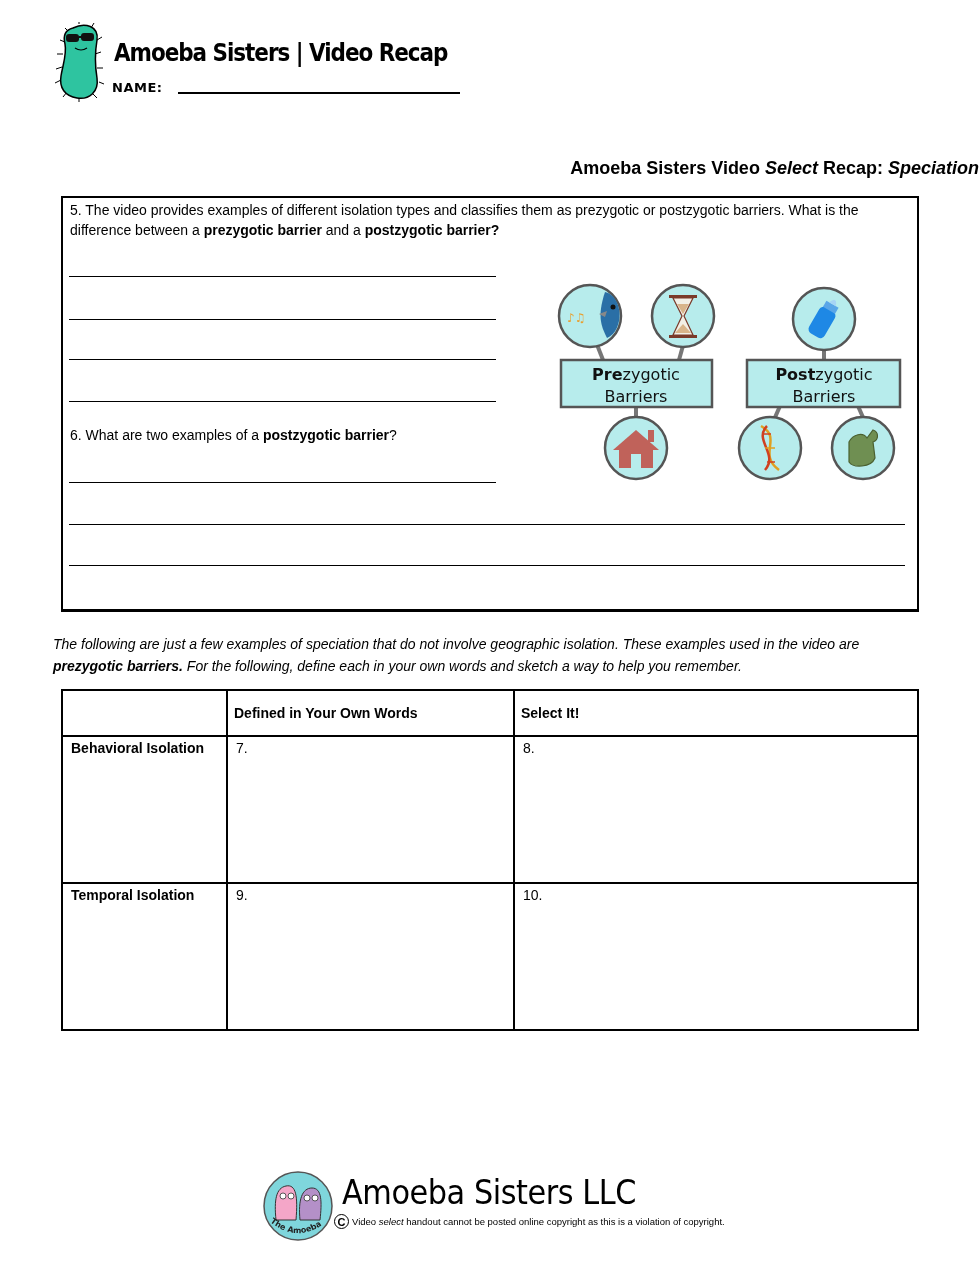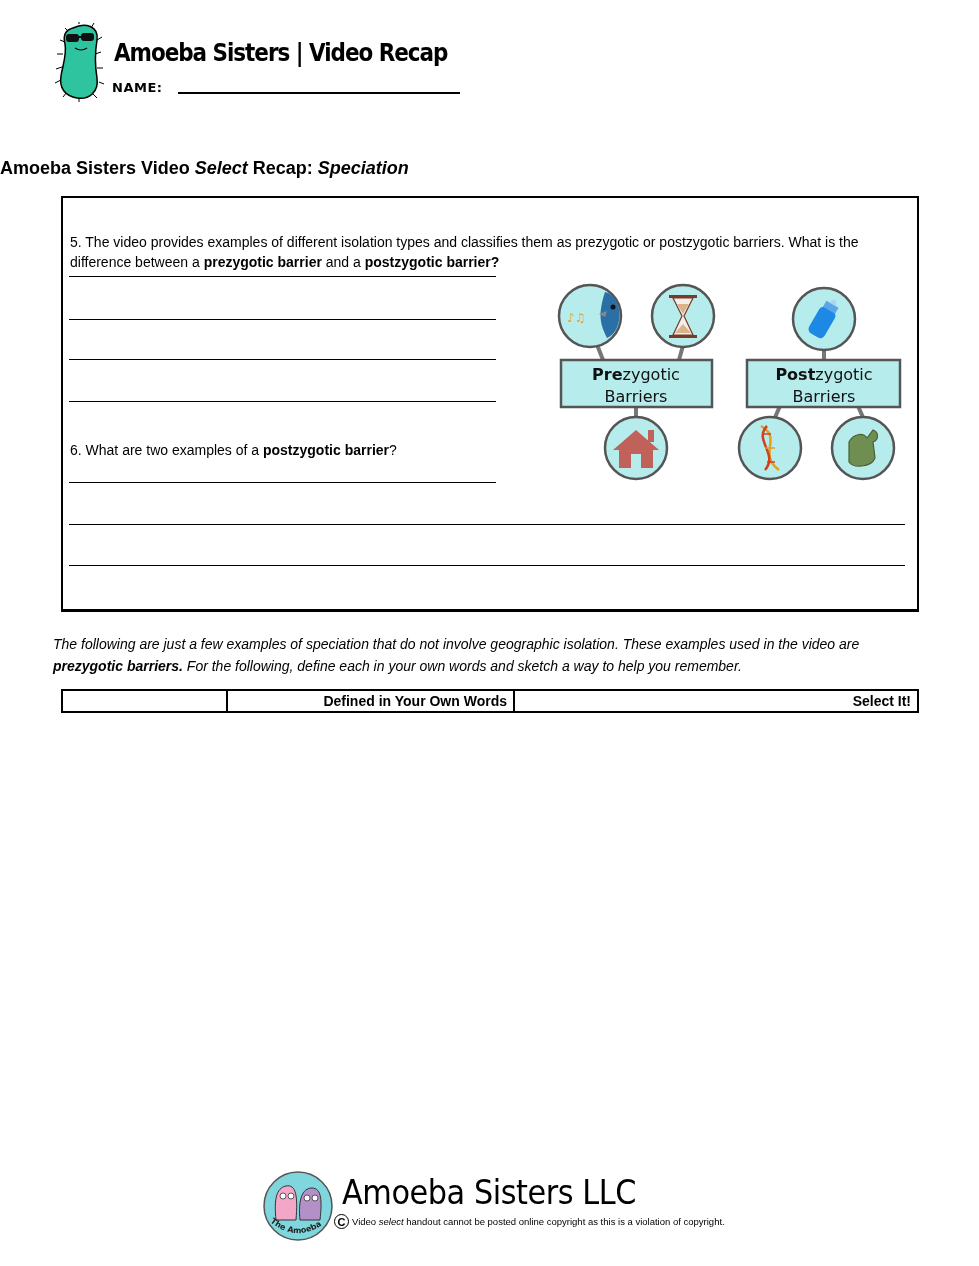--- a/index.html
+++ b/index.html
@@ -5,46 +5,46 @@
   html, body { margin: 0; padding: 0; background: #ffffff; }
   body { width: 979px; height: 1266px; position: relative; overflow: hidden; font-family: "Liberation Sans", sans-serif; color: #000; }
   .abs { position: absolute; }
 
   
   .logo-amoeba { left: 55px; top: 22px; width: 60px; height: 80px; }
   .brand-title { left: 114px; top: 38px; font-family: "DejaVu Sans", sans-serif; font-weight: bold; font-size: 25px; letter-spacing: -1.2px; transform: scaleX(0.86); transform-origin: left top; white-space: nowrap; }
   .name-label { left: 112px; top: 80px; font-family: "DejaVu Sans", sans-serif; font-weight: bold; font-size: 13px; letter-spacing: 0.5px; }
   .name-line { left: 178px; top: 92px; width: 282px; height: 0; border-bottom: 2px solid #000; }
 
-  .doc-title { left: 0; width: 979px; top: 158px; text-align: left; font-family: "Liberation Sans", sans-serif; font-weight: bold; font-size: 18px; }
+  .doc-title { left: 0; width: 979px; top: 158px; text-align: right; font-family: "Liberation Sans", sans-serif; font-weight: bold; font-size: 18px; }
   .doc-title i { font-style: italic; }
 
   
   .qbox { left: 61px; top: 196px; width: 854px; height: 411px; border: 2px solid #000; border-bottom-width: 3px; box-sizing: content-box; }
   .qtext { font-family: "Liberation Sans", sans-serif; font-size: 14px; line-height: 20px; }
-  .q5 { left: 70px; top: 200px; width: 840px; margin-top: 32px; }
-  .q6 { left: 70px; top: 440px; }
+  .q5 { left: 70px; top: 200px; width: 840px; }
+  .q6 { left: 70px; top: 425px; }
   .ans-line { height: 0; border-bottom: 1.3px solid #000; }
   .short { left: 69px; width: 427px; }
   .long { left: 69px; width: 836px; }
 
   
   .diagram { left: 553px; top: 282px; width: 355px; height: 205px; }
   .bubble { fill: #b7ecec; stroke: #555; stroke-width: 2.5; }
   .box-rect { fill: #b7ecec; stroke: #555; stroke-width: 2.5; }
   .connector { stroke: #777; stroke-width: 4; }
   .diag-label { font-family: "DejaVu Sans", sans-serif; font-size: 16px; fill: #111; }
 
   
   .intro { left: 53px; top: 633px; width: 860px; font-family: "Liberation Sans", sans-serif; font-style: italic; font-size: 14px; line-height: 22px; }
 
   
   .grid { left: 61px; top: 689px; width: 856px; border-collapse: collapse; table-layout: fixed; }
   .grid td, .grid th { border: 2px solid #000; vertical-align: top; font-family: "Liberation Sans", sans-serif; font-size: 14px; padding: 3px 8px; }
-  .grid th { font-weight: bold; text-align: right; height: 16px; padding: 2px 6px; }
+  .grid th { font-weight: bold; text-align: left; height: 16px; padding: 14px 6px; }
   .grid .rowhead { font-weight: bold; }
   .grid tr.body-row td { height: 139px; }
 
   
   .footer-logo { left: 262px; top: 1170px; width: 72px; height: 72px; }
   .footer-brand { left: 342px; top: 1173px; font-family: "DejaVu Sans", sans-serif; font-size: 33px; letter-spacing: -0.5px; white-space: nowrap; transform: scaleX(0.92); transform-origin: left top; }
   .footer-copy { left: 334px; top: 1214px; font-family: "Liberation Sans", sans-serif; font-size: 9.5px; white-space: nowrap; display: flex; align-items: center; gap: 3px; }
   .copy-icon { display: inline-block; width: 15px; height: 15px; border: 1.5px solid #000; border-radius: 50%; font-size: 11px; line-height: 15px; text-align: center; box-sizing: border-box; font-weight: bold; }
 </style>
 </head>
@@ -152,20 +152,30 @@
     <col style="width:165px">
     <col style="width:287px">
     <col style="width:404px">
   </colgroup>
   <tbody>
       <tr>
     <th></th>
     <th>Defined in Your Own Words</th>
     <th>Select It!</th>
   </tr>
+  <tr class="body-row">
+    <td class="rowhead">Behavioral Isolation</td>
+    <td>7.</td>
+    <td>8.</td>
+  </tr>
+  <tr class="body-row">
+    <td class="rowhead">Temporal Isolation</td>
+    <td>9.</td>
+    <td>10.</td>
+  </tr>
 </tbody>
   </table>
 
 <svg class="abs footer-logo" viewBox="0 0 72 72">
   <circle cx="36" cy="36" r="34" fill="#7fd6dc" stroke="#555" stroke-width="1.5"></circle>
   <path d="M14 50 C12 30 14 18 24 16 C34 14 36 26 34 50 Z" fill="#f4a6c8" stroke="#333" stroke-width="1"></path>
   <path d="M38 50 C36 30 40 18 50 18 C60 18 60 32 58 50 Z" fill="#b490c8" stroke="#333" stroke-width="1"></path>
   <circle cx="21" cy="26" r="3" fill="#fff" stroke="#333" stroke-width="0.8"></circle>
   <circle cx="29" cy="26" r="3" fill="#fff" stroke="#333" stroke-width="0.8"></circle>
   <circle cx="45" cy="28" r="3" fill="#fff" stroke="#333" stroke-width="0.8"></circle>

